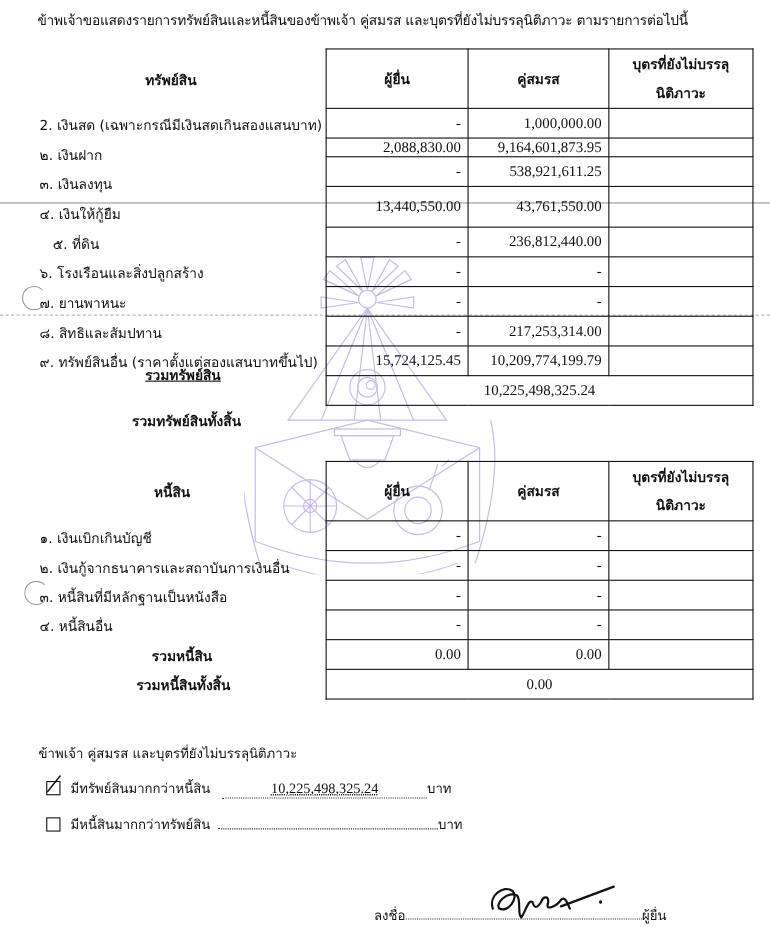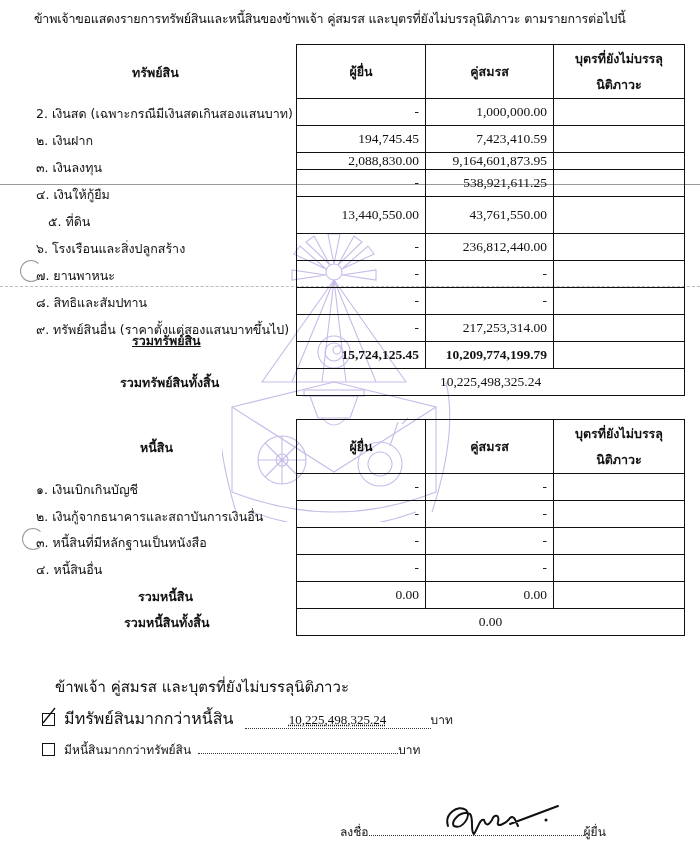--- a/index.html
+++ b/index.html
@@ -112,25 +112,20 @@
     <td class="h">
       <div>บุตรที่ยังไม่บรรลุ</div>
       <div>นิติภาวะ</div>
     </td>
   </tr>
   <tr style="height:27px;">
     <td class="r">-</td>
     <td class="r">1,000,000.00</td>
     <td class="r"></td>
   </tr>
-  <tr style="height:27px;">
-    <td class="r">194,745.45</td>
-    <td class="r">7,423,410.59</td>
-    <td class="r"></td>
-  </tr>
   <tr style="height:14px;">
     <td class="r">2,088,830.00</td>
     <td class="r">9,164,601,873.95</td>
     <td class="r"></td>
   </tr>
   <tr style="height:27px;">
     <td class="r">-</td>
     <td class="r">538,921,611.25</td>
     <td class="r"></td>
   </tr>
@@ -152,21 +147,21 @@
   <tr style="height:27px;">
     <td class="r">-</td>
     <td class="r">-</td>
     <td class="r"></td>
   </tr>
   <tr style="height:27px;">
     <td class="r">-</td>
     <td class="r">217,253,314.00</td>
     <td class="r"></td>
   </tr>
-  <tr style="height:27px;font-weight:bold;">
+  <tr style="height:27px;">
     <td class="r">15,724,125.45</td>
     <td class="r">10,209,774,199.79</td>
     <td class="r"></td>
   </tr>
   <tr style="height:27px;">
     <td class="c" colspan="3">10,225,498,325.24</td>
   </tr>
 </tbody>
   </table>
 
@@ -218,29 +213,29 @@
     <td class="r">0.00</td>
     <td class="r">0.00</td>
     <td class="r"></td>
   </tr>
   <tr style="height:27px;">
     <td class="c" colspan="3">0.00</td>
   </tr>
 </tbody>
   </table>
 
-<div class="abs lbl" style="left:55px; top:675px; font-size:15px;">ข้าพเจ้า คู่สมรส และบุตรที่ยังไม่บรรลุนิติภาวะ</div>
+<div class="abs lbl" style="left:35px; top:675px; font-size:12px;">ข้าพเจ้า คู่สมรส และบุตรที่ยังไม่บรรลุนิติภาวะ</div>
 
 <div class="abs" style="left:42px; top:706px; white-space:nowrap;">
   <span class="cb">
     <svg width="16" height="18" viewBox="0 0 16 18" style="position:absolute; left:-1px; top:-7px;">
       <path d="M1,16 L13,1" stroke="#111" stroke-width="1.3" fill="none"></path>
     </svg>
   </span>
-  <span class="lbl" style="font-size:16px; margin-left:4px;">มีทรัพย์สินมากกว่าหนี้สิน</span>
+  <span class="lbl" style="font-size:12px; margin-left:4px;">มีทรัพย์สินมากกว่าหนี้สิน</span>
   <span class="dash" style="width:186px; text-align:center; margin-left:6px; font-family:'Liberation Serif',serif; font-size:13px; text-decoration:underline dotted;">10,225,498,325.24</span><span class="lbl" style="font-size:12px;">บาท</span>
 </div>
 
 <div class="abs" style="left:42px; top:739px; white-space:nowrap;">
   <span class="cb"></span>
   <span class="lbl" style="font-size:12px; margin-left:4px;">มีหนี้สินมากกว่าทรัพย์สิน</span>
   <span class="dash" style="width:200px; margin-left:2px;"></span><span class="lbl" style="font-size:12px;">บาท</span>
 </div>
 
 <div class="abs" style="left:340px; top:821px; white-space:nowrap;">

